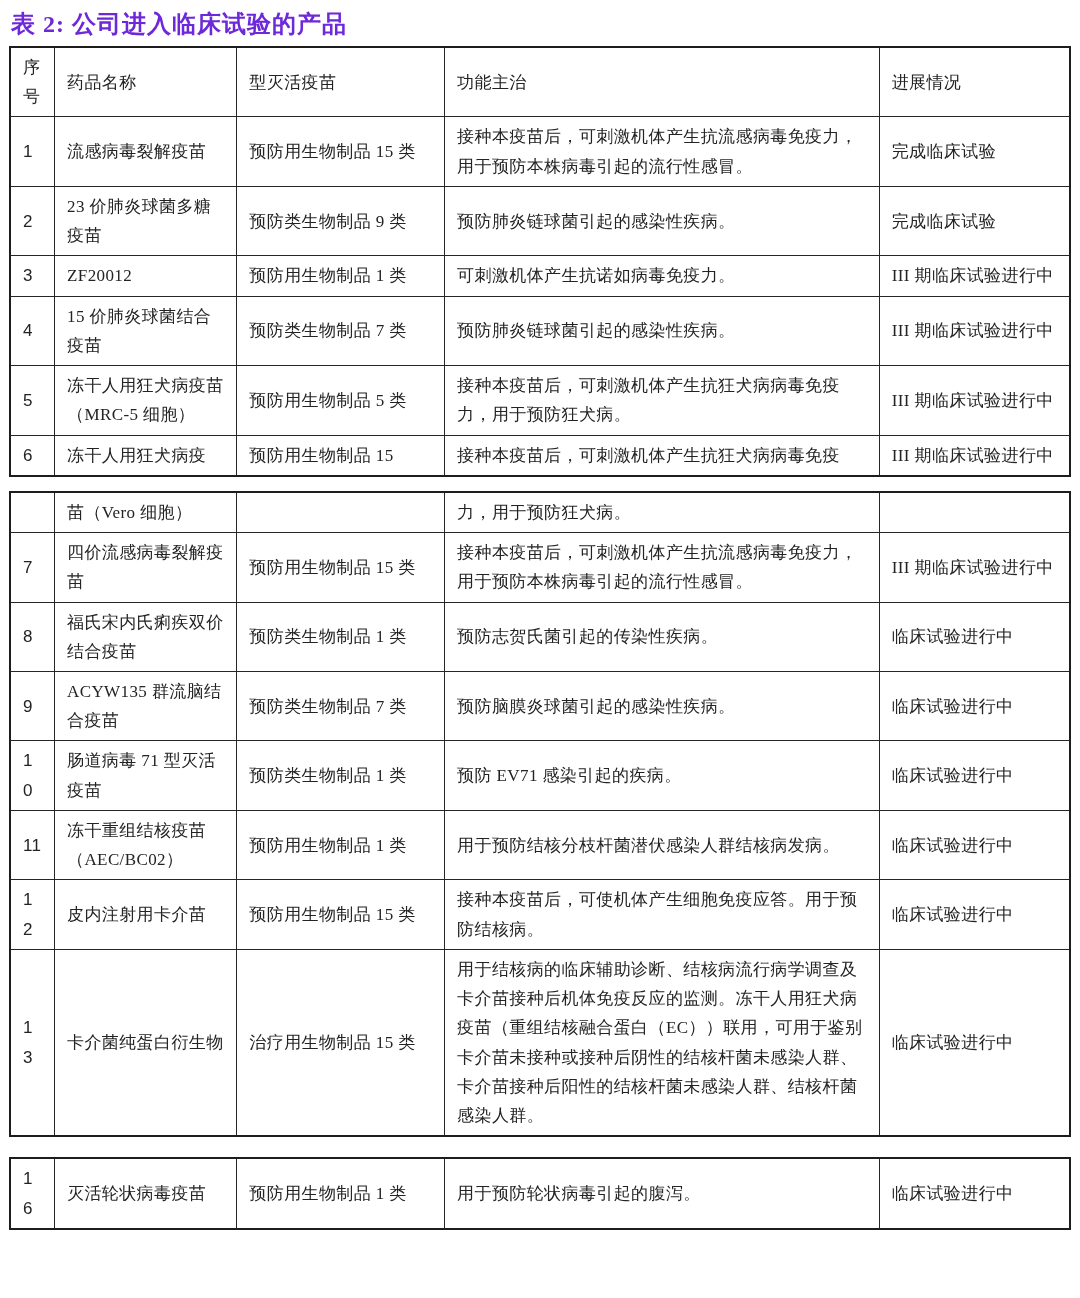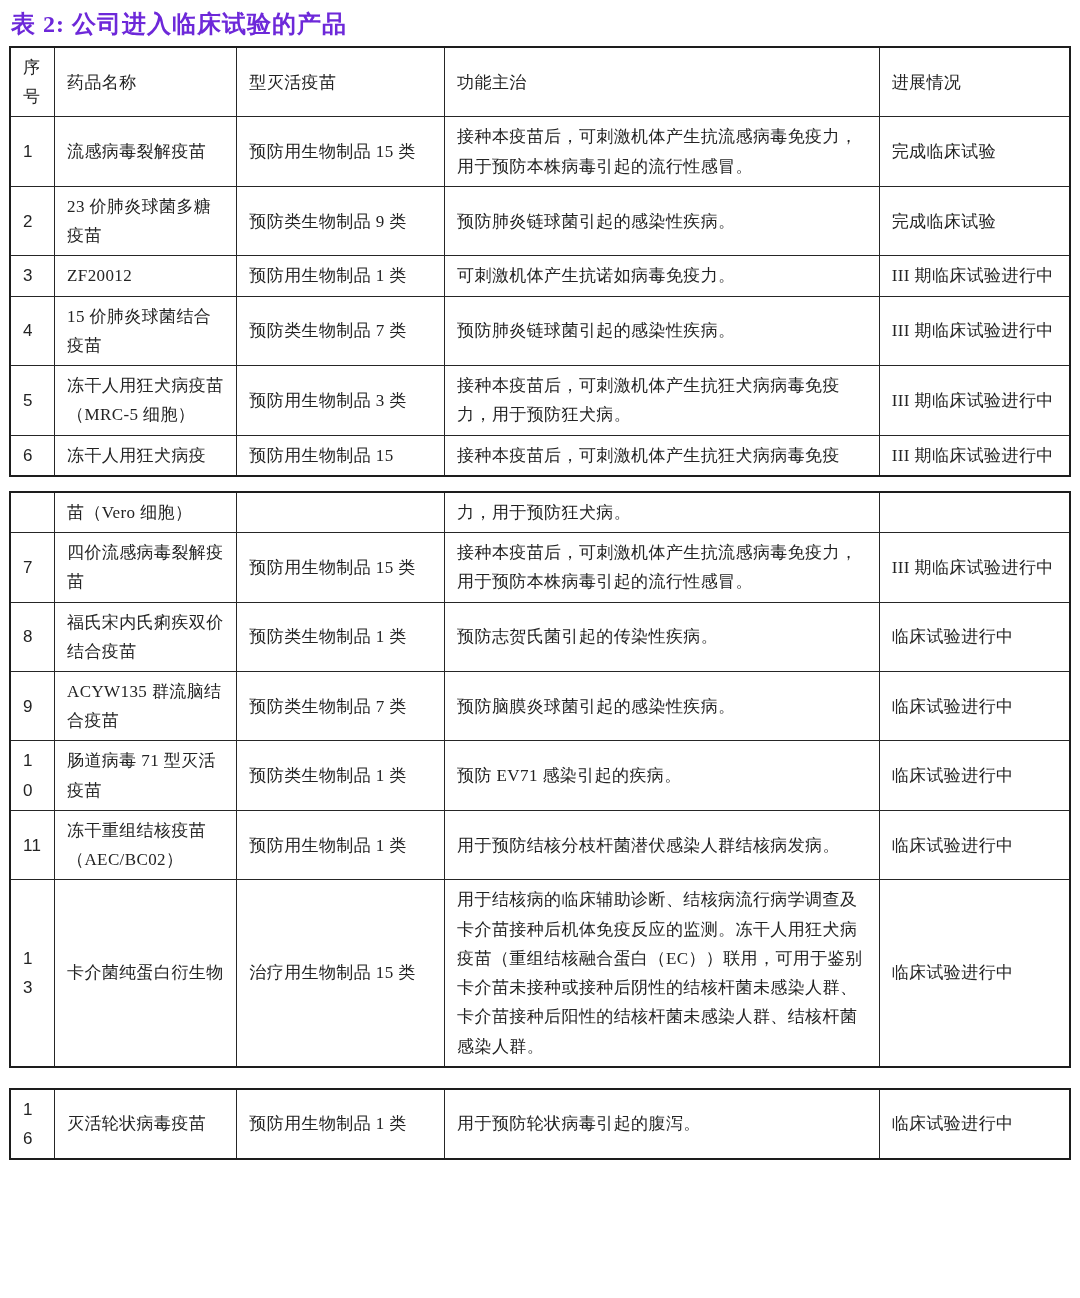--- a/index.html
+++ b/index.html
@@ -108,21 +108,21 @@
         <tr>
     <td class="cell-no">4</td>
     <td>15 价肺炎球菌结合疫苗</td>
     <td>预防类生物制品 7 类</td>
     <td>预防肺炎链球菌引起的感染性疾病。</td>
     <td>III 期临床试验进行中</td>
   </tr>
         <tr>
     <td class="cell-no">5</td>
     <td>冻干人用狂犬病疫苗（MRC-5 细胞）</td>
-    <td>预防用生物制品 3 类</td>
+    <td>预防用生物制品 5 类</td>
     <td>接种本疫苗后，可刺激机体产生抗狂犬病病毒免疫力，用于预防狂犬病。</td>
     <td>III 期临床试验进行中</td>
   </tr>
         <tr>
     <td class="cell-no">6</td>
     <td>冻干人用狂犬病疫</td>
     <td>预防用生物制品 15</td>
     <td>接种本疫苗后，可刺激机体产生抗狂犬病病毒免疫</td>
     <td>III 期临床试验进行中</td>
   </tr>
@@ -176,20 +176,27 @@
     <td>临床试验进行中</td>
   </tr>
         <tr>
     <td class="cell-no">11</td>
     <td>冻干重组结核疫苗（AEC/BC02）</td>
     <td>预防用生物制品 1 类</td>
     <td>用于预防结核分枝杆菌潜伏感染人群结核病发病。</td>
     <td>临床试验进行中</td>
   </tr>
         <tr>
+    <td class="cell-no">12</td>
+    <td>皮内注射用卡介苗</td>
+    <td>预防用生物制品 15 类</td>
+    <td>接种本疫苗后，可使机体产生细胞免疫应答。用于预防结核病。</td>
+    <td>临床试验进行中</td>
+  </tr>
+        <tr>
     <td class="cell-no">13</td>
     <td>卡介菌纯蛋白衍生物</td>
     <td>治疗用生物制品 15 类</td>
     <td>用于结核病的临床辅助诊断、结核病流行病学调查及卡介苗接种后机体免疫反应的监测。冻干人用狂犬病疫苗（重组结核融合蛋白（EC））联用，可用于鉴别卡介苗未接种或接种后阴性的结核杆菌未感染人群、卡介苗接种后阳性的结核杆菌未感染人群、结核杆菌感染人群。</td>
     <td>临床试验进行中</td>
   </tr>
       </tbody>
   </table>
 
   <div class="seg-gap-2"></div>

